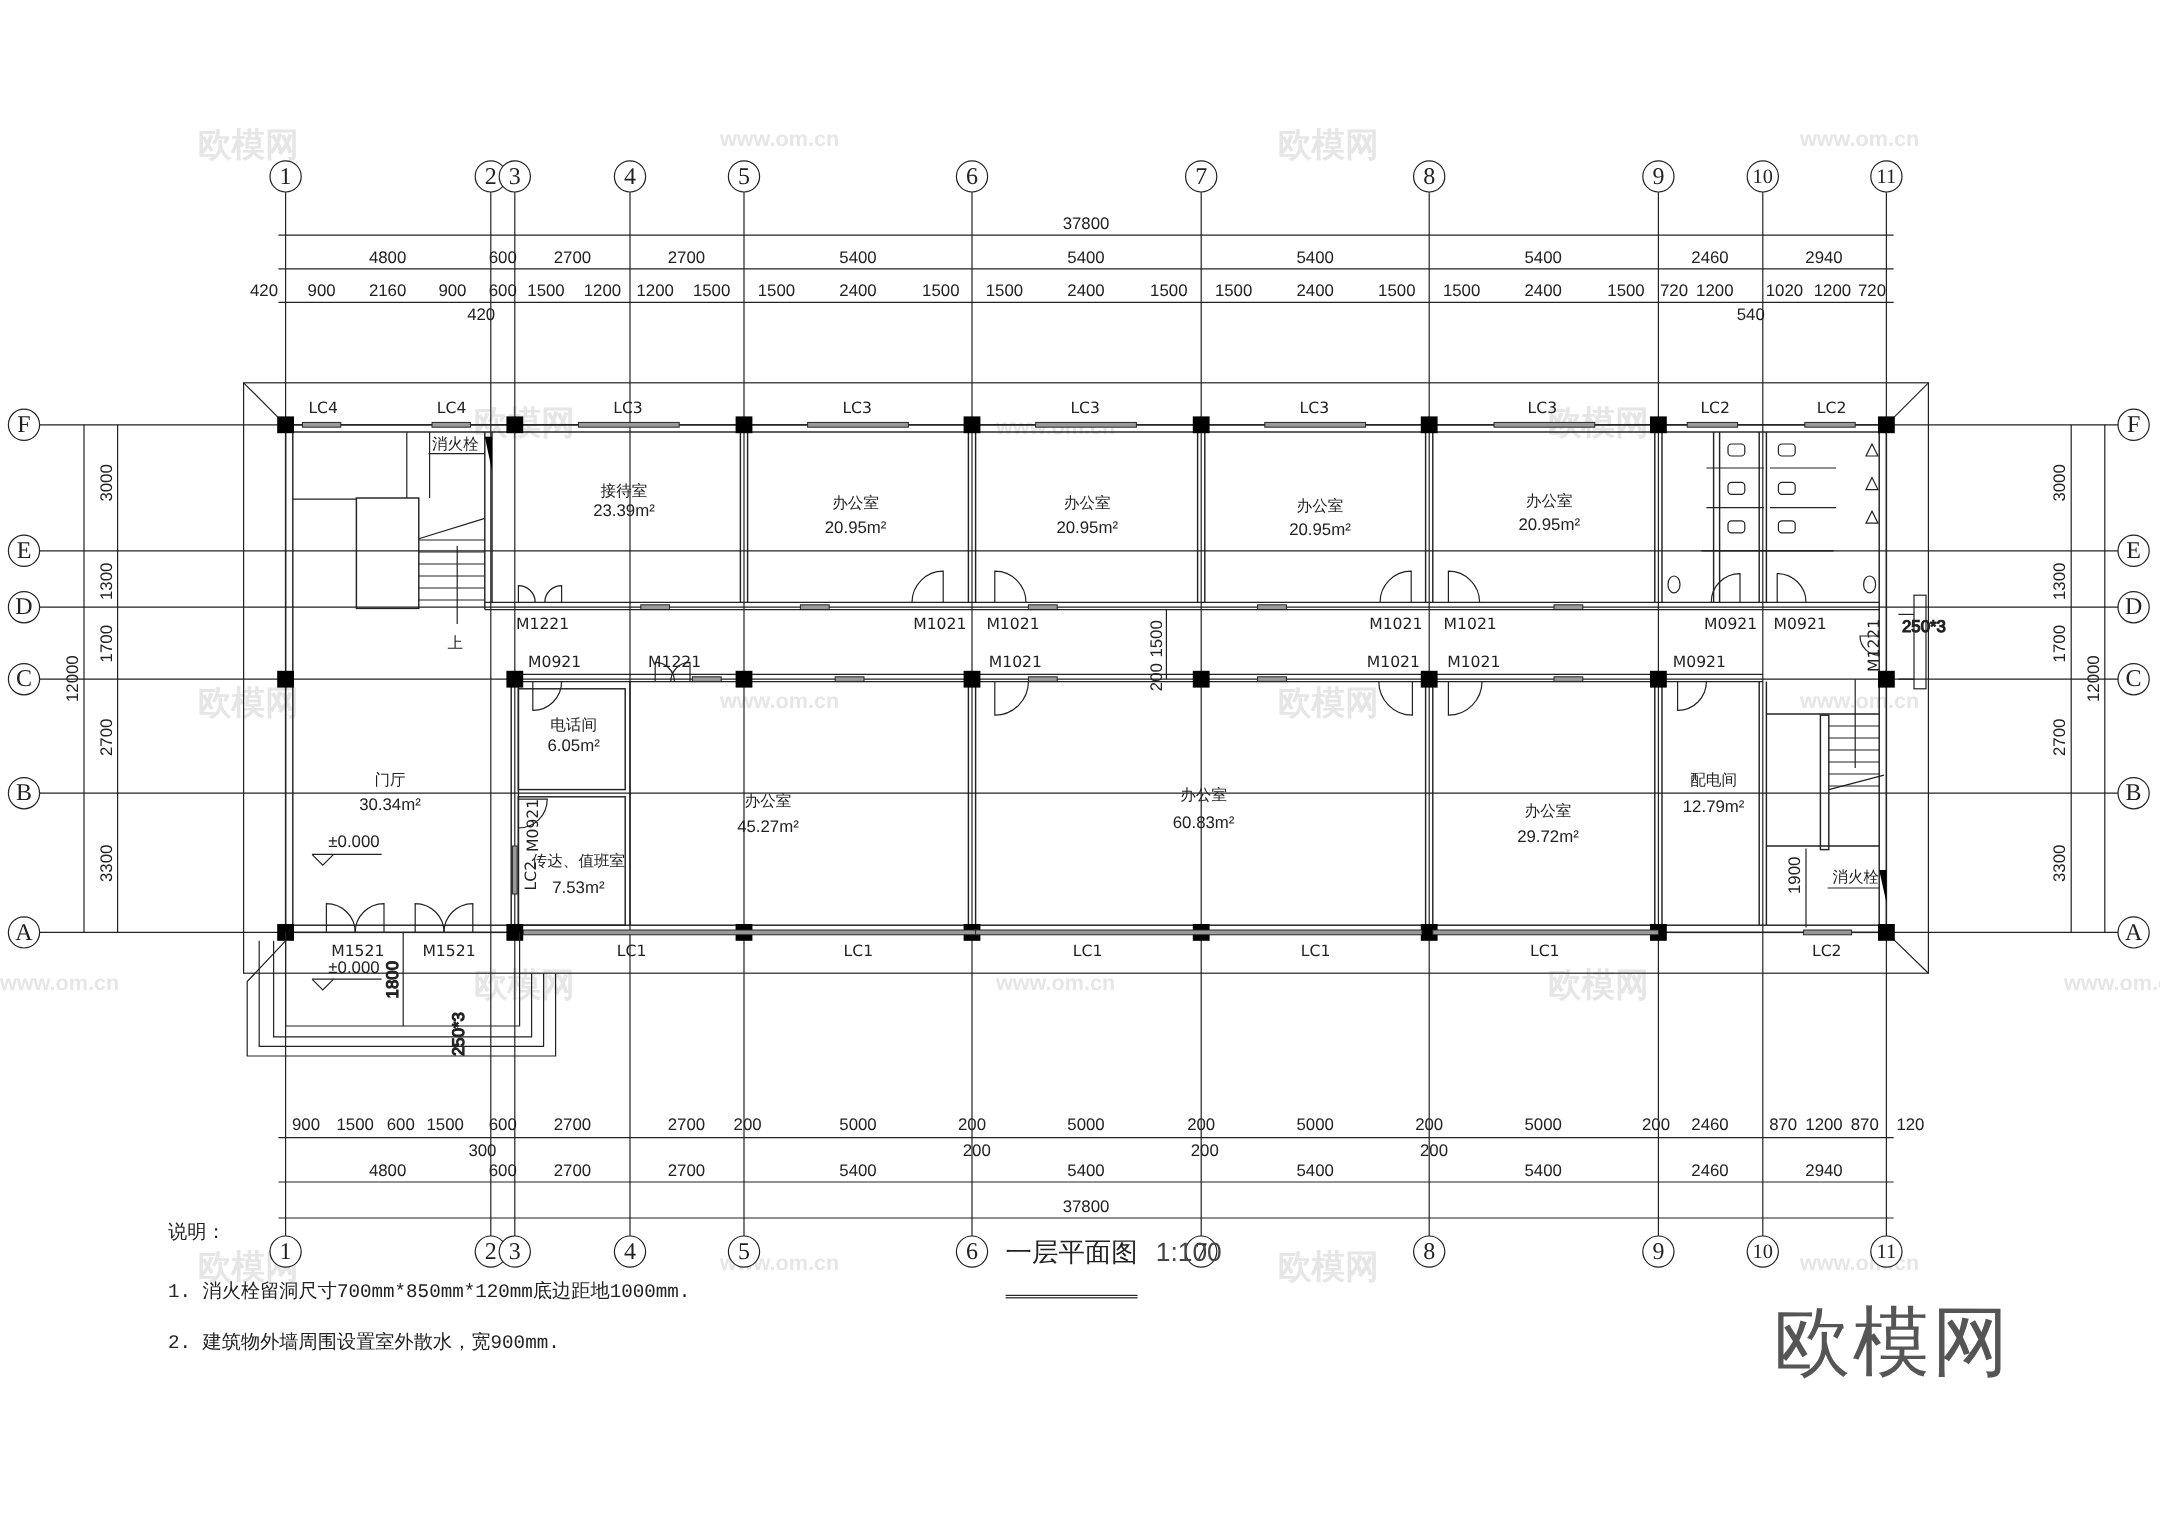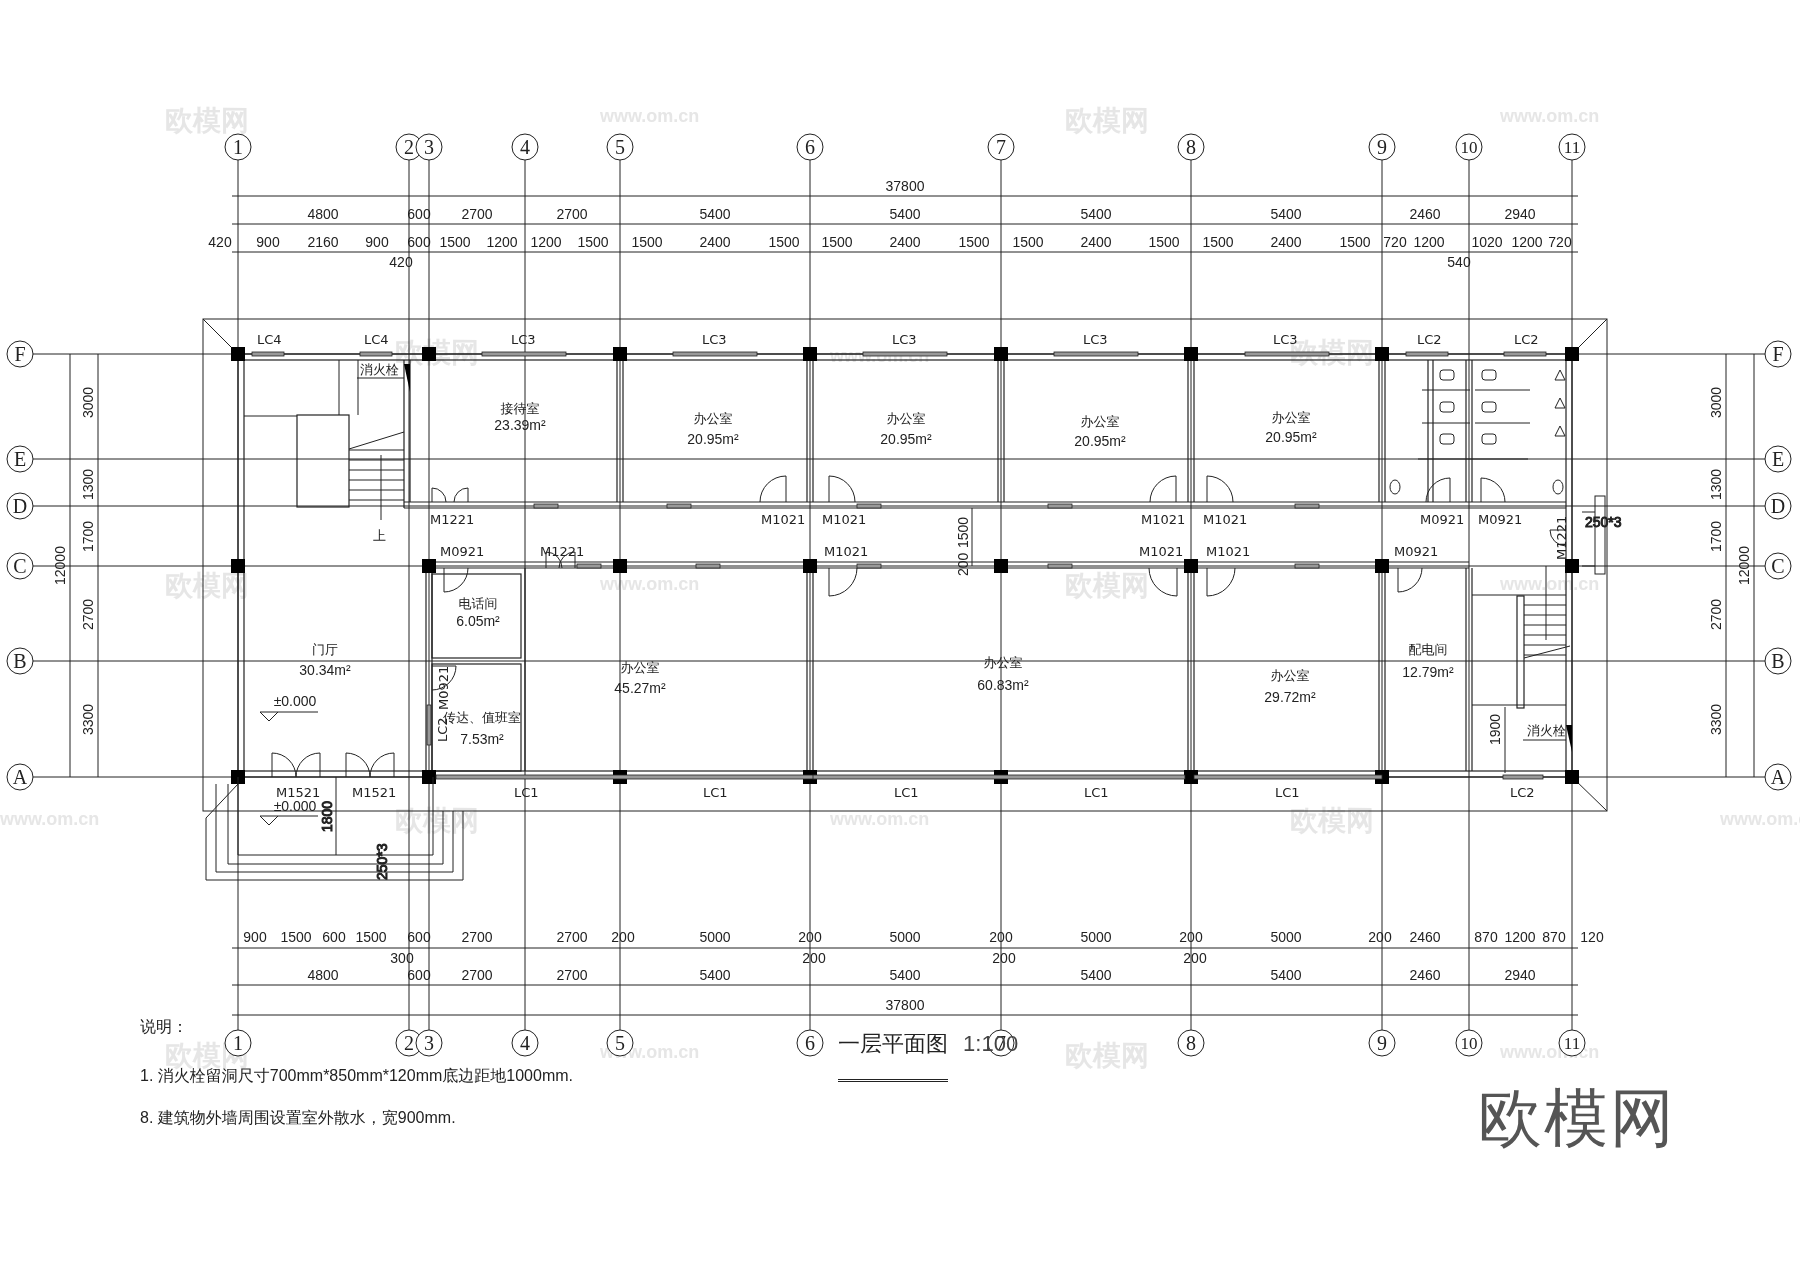--- a/index.html
+++ b/index.html
@@ -9,21 +9,21 @@
   .wall{stroke:#222;stroke-width:1.2;fill:none;}
   .dim{font-family:"Liberation Sans",sans-serif;font-size:14px;fill:#222;}
   .lbl{font-family:"DejaVu Sans",sans-serif;font-size:13px;fill:#222;}
   .room{font-family:"DejaVu Sans",sans-serif;font-size:13px;fill:#222;text-anchor:middle;}
   .area{font-family:"Liberation Sans",sans-serif;font-size:14px;fill:#222;text-anchor:middle;}
   .bub{font-family:"Liberation Serif",serif;font-size:20px;fill:#222;text-anchor:middle;dominant-baseline:central;}
   .col{fill:#000;}
   .win{fill:#999;stroke:#222;stroke-width:0.8;}
   .wm{font-family:"DejaVu Sans",sans-serif;font-size:28px;fill:#e6e6e6;font-weight:bold;}
   .wm2{font-family:"Liberation Sans",sans-serif;font-size:18px;fill:#e6e6e6;font-weight:bold;}
-  .notes{position:absolute;left:140px;font-family:Liberation Sans, sans-serif;font-size:16px;color:#222;}
+  .notes{position:absolute;left:140px;font-family:Liberation Mono, monospace;font-size:16px;color:#222;}
   .title{position:absolute;font-family:"DejaVu Sans",sans-serif;color:#222;}
   .brand{position:absolute;left:1478px;top:1075px;font-family:"DejaVu Sans",sans-serif;font-size:64px;color:#555;letter-spacing:2px;}
 </style>
 </head>
 <body>
 
 <svg id="plan" viewBox="0 0 1800 1264" xmlns="http://www.w3.org/2000/svg">
 
   <g>
     <text class="wm" x="165" y="130">欧模网</text>
@@ -620,15 +620,15 @@
   </g>
 </svg>
 
 <div class="title" style="left:838px;top:1029px;">
   <span style="font-size:22px;display:inline-block;border-bottom:3px double #222;padding-bottom:20px;">一层平面图</span>
   <span style="font-family:Liberation Sans, sans-serif;font-size:22px;margin-left:10px;color:#444;">1:100</span>
 </div>
 
 <div class="notes" style="top:1017px;">说明：</div>
 <div class="notes" style="top:1066px;">1.  消火栓留洞尺寸700mm*850mm*120mm底边距地1000mm.</div>
-<div class="notes" style="top:1108px;">8.  建筑物外墙周围设置室外散水，宽900mm.</div>
+<div class="notes" style="top:1108px;">2.  建筑物外墙周围设置室外散水，宽900mm.</div>
 
 <div class="brand">欧模网</div>
 
 </body></html>

